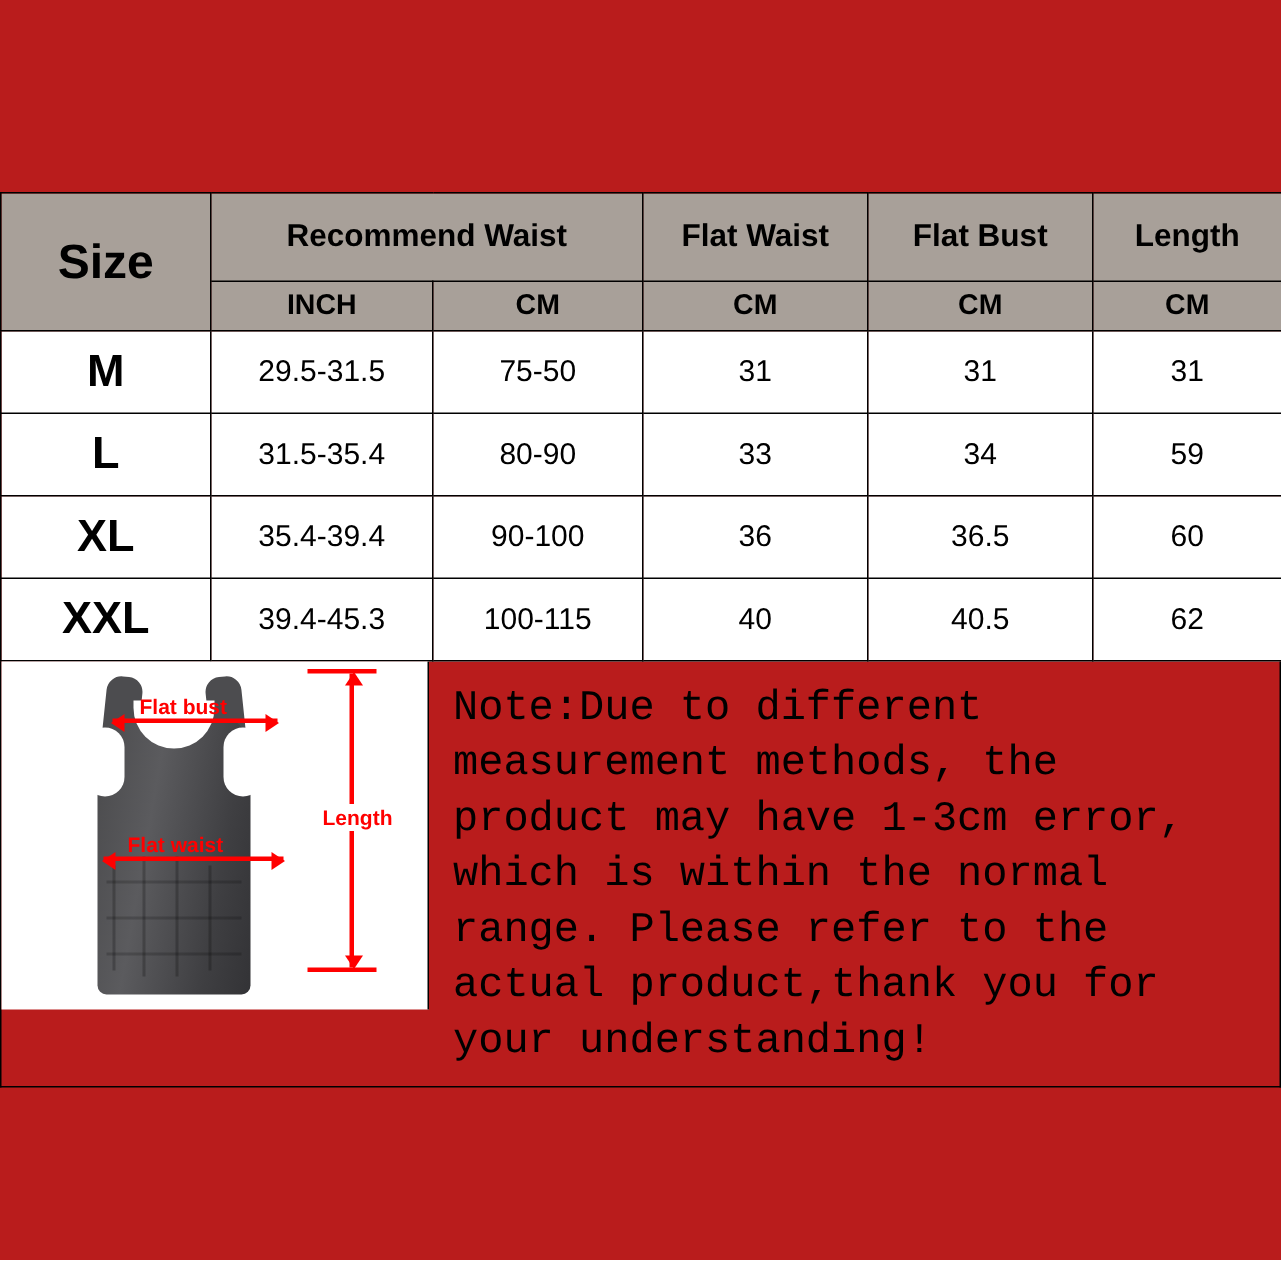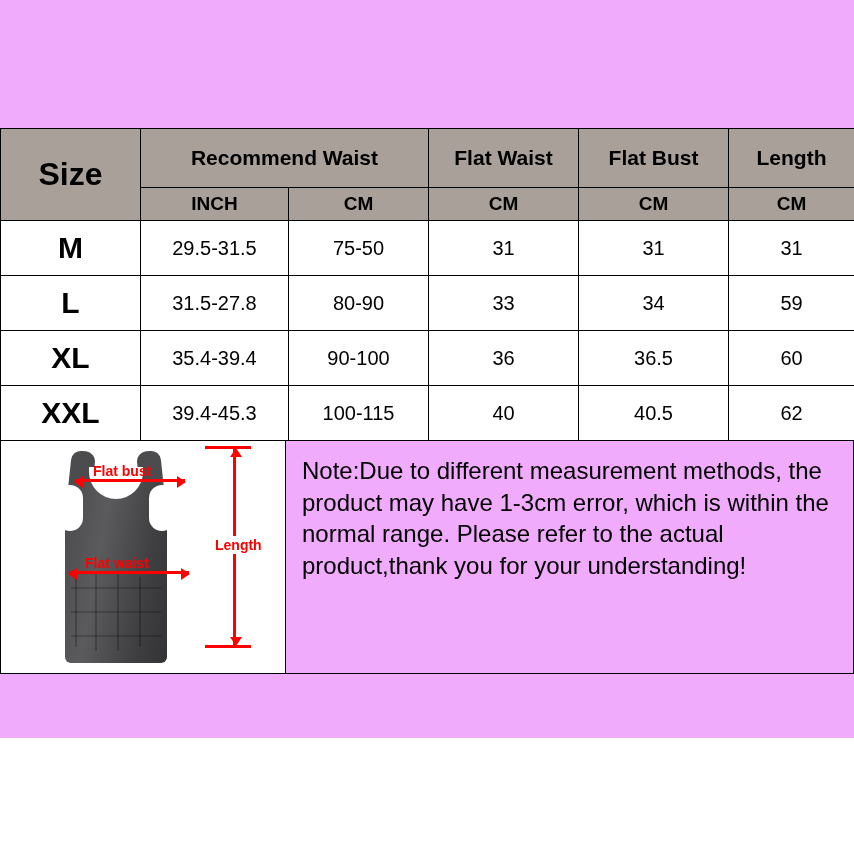--- a/index.html
+++ b/index.html
@@ -10,22 +10,22 @@
   body {
     width: 854px;
     height: 854px;
     font-family: "Liberation Sans", sans-serif;
     color: #000000;
     overflow: hidden;
   }
   .page {
     position: relative;
     width: 854px;
-    height: 738px;
-    background: #f0abfc;
+    height: 840px;
+    background: #b91c1c;
   }
   .chart-wrap {
     position: absolute;
     left: 0;
     top: 128px;
     width: 854px;
   }
   table.size-table {
     border-collapse: collapse;
     width: 854px;
@@ -85,23 +85,24 @@
     border-right: 1px solid #000;
     box-sizing: border-box;
     position: relative;
     background: #ffffff;
     height: 232px;
   }
   .note-cell {
     flex: 1;
     box-sizing: border-box;
     padding: 14px 16px 10px 16px;
-    font-size: 24px;
+    font-size: 28px;
     line-height: 1.32;
     text-align: left;
+    font-family: Liberation Mono, monospace;
   }
   
   .garment {
     position: absolute;
     left: 50px;
     top: 10px;
     width: 130px;
     height: 212px;
   }
   .g-body {
@@ -230,21 +231,21 @@
         <tr>
           <td class="size-label">M</td>
           <td>29.5-31.5</td>
           <td>75-50</td>
           <td>31</td>
           <td>31</td>
           <td>31</td>
         </tr>
         <tr>
           <td class="size-label">L</td>
-          <td>31.5-27.8</td>
+          <td>31.5-35.4</td>
           <td>80-90</td>
           <td>33</td>
           <td>34</td>
           <td>59</td>
         </tr>
         <tr>
           <td class="size-label">XL</td>
           <td>35.4-39.4</td>
           <td>90-100</td>
           <td>36</td>

